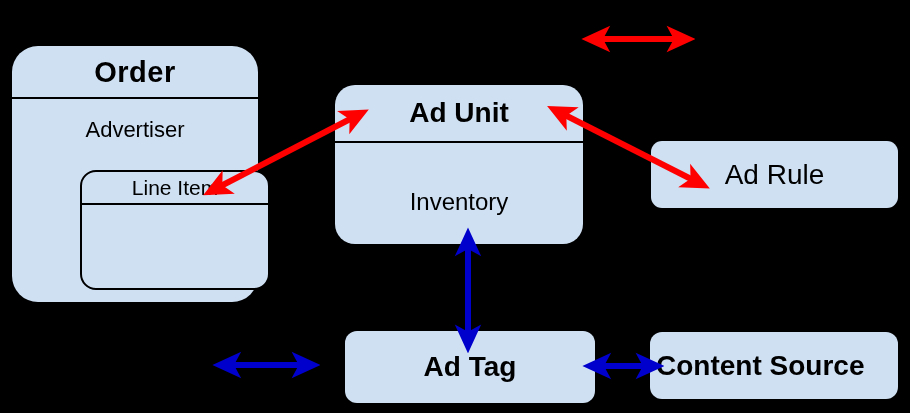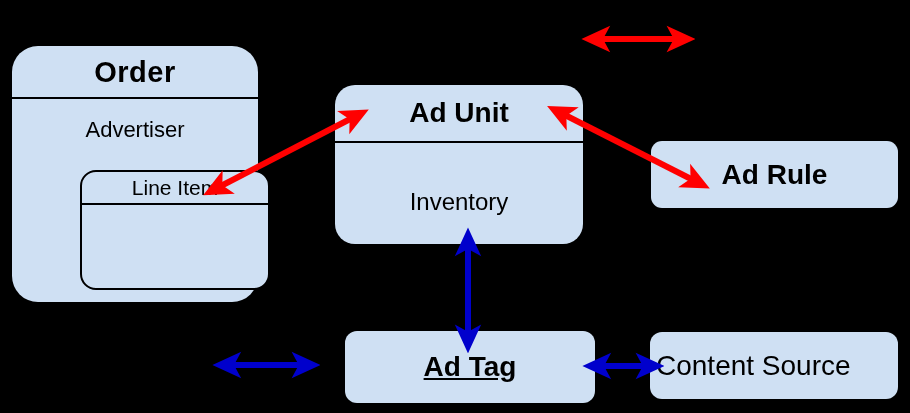--- a/index.html
+++ b/index.html
@@ -119,48 +119,47 @@
 
   
   #adrule-node {
     left: 651px;
     top: 141px;
     width: 247px;
     height: 67px;
     border-radius: 11px;
     border: none;
     font-size: 28px;
-    font-weight: bold;
+    font-weight: normal;
     color: #000000;
   }
 
   
   #adtag-node {
     left: 345px;
     top: 331px;
     width: 250px;
     height: 72px;
     border-radius: 12px;
     border: none;
     font-size: 28px;
     font-weight: bold;
     color: #000000;
-    text-decoration: underline;
   }
 
   
   #contentsource-node {
     left: 650px;
     top: 332px;
     width: 248px;
     height: 67px;
     border-radius: 12px;
     border: none;
     font-size: 28px;
-    font-weight: normal;
+    font-weight: bold;
     color: #000000;
     justify-content: flex-start;
     padding-left: 6px;
   }
 
   #arrow-layer {
     position: absolute;
     left: 0; top: 0;
     width: 910px;
     height: 413px;

